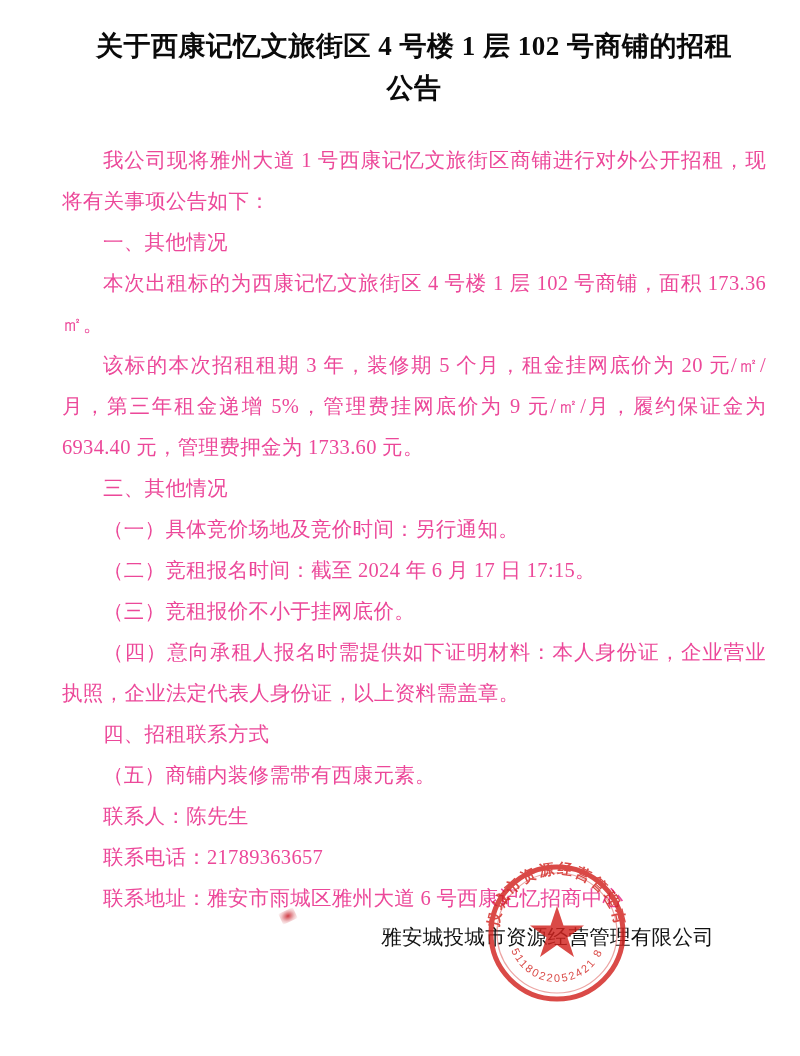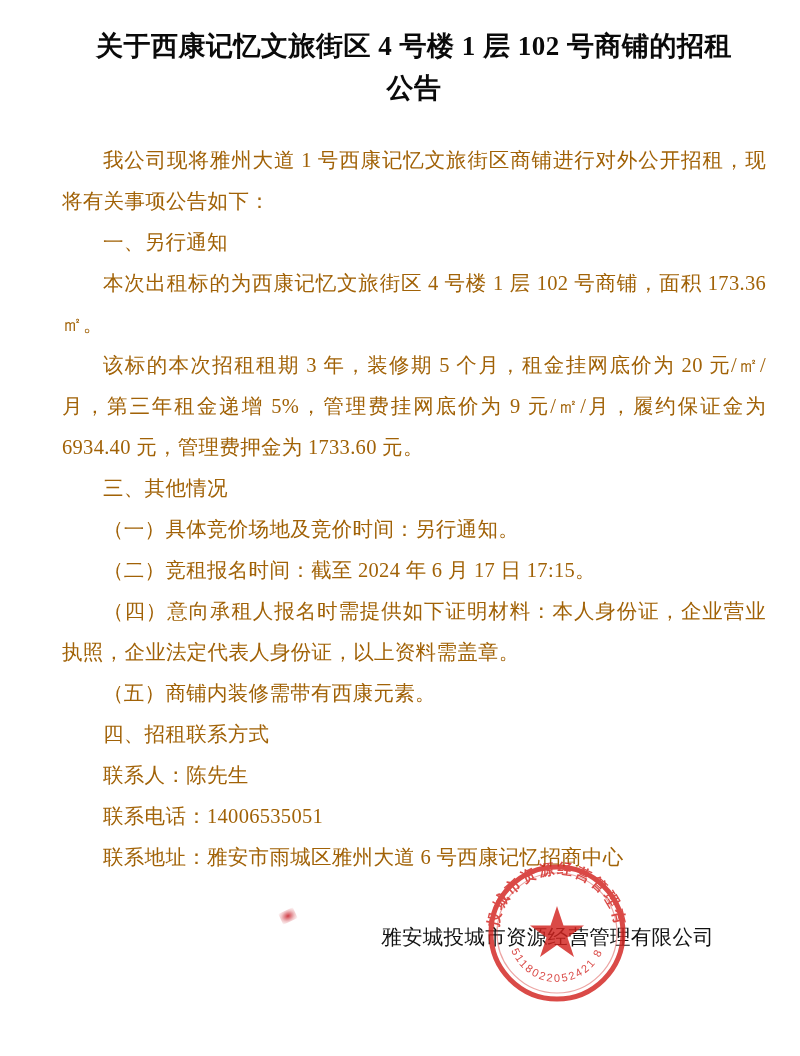--- a/index.html
+++ b/index.html
@@ -32,21 +32,21 @@
     margin: 0 auto;
     width: 640px;
     color: #0a0a0a;
   }
   .body-text {
     margin-top: 30px;
     font-size: 20.5px;
     line-height: 2.0;
     letter-spacing: 0.3px;
     text-align: justify;
-    color: #a16207;
+    color: #ec4899;
   }
   .p-indent {
     margin: 0;
     text-indent: 2em;
   }
   .contact-line {
     margin: 0;
     text-indent: 2em;
   }
   .signature {
@@ -87,31 +87,32 @@
 </style>
 </head>
 <body>
 
 <div class="page">
 
   <h1 class="doc-title">关于西康记忆文旅街区 4 号楼 1 层 102 号商铺的招租公告</h1>
 
   <div class="body-text">
     <p class="p-indent">我公司现将雅州大道 1 号西康记忆文旅街区商铺进行对外公开招租，现将有关事项公告如下：</p>
-    <p class="p-indent">一、另行通知</p>
+    <p class="p-indent">一、其他情况</p>
     <p class="p-indent">本次出租标的为西康记忆文旅街区 4 号楼 1 层 102 号商铺，面积 173.36 ㎡。</p>
     <p class="p-indent">该标的本次招租租期 3 年，装修期 5 个月，租金挂网底价为 20 元/㎡/月，第三年租金递增 5%，管理费挂网底价为 9 元/㎡/月，履约保证金为 6934.40 元，管理费押金为 1733.60 元。</p>
     <p class="p-indent">三、其他情况</p>
     <p class="p-indent">（一）具体竞价场地及竞价时间：另行通知。</p>
     <p class="p-indent">（二）竞租报名时间：截至 2024 年 6 月 17 日 17:15。</p>
+    <p class="p-indent">（三）竞租报价不小于挂网底价。</p>
     <p class="p-indent">（四）意向承租人报名时需提供如下证明材料：本人身份证，企业营业执照，企业法定代表人身份证，以上资料需盖章。</p>
+    <p class="p-indent">四、招租联系方式</p>
     <p class="p-indent">（五）商铺内装修需带有西康元素。</p>
-    <p class="p-indent">四、招租联系方式</p>
     <p class="contact-line">联系人：陈先生</p>
-    <p class="contact-line">联系电话：14006535051</p>
+    <p class="contact-line">联系电话：21789363657</p>
     <p class="contact-line">联系地址：雅安市雨城区雅州大道 6 号西康记忆招商中心</p>
   </div>
 
   <div class="ink-mark"></div>
 
   <div class="signature">
     <span class="sig-name">雅安城投城市资源经营管理有限公司</span>
   </div>
 
   <div class="seal">

